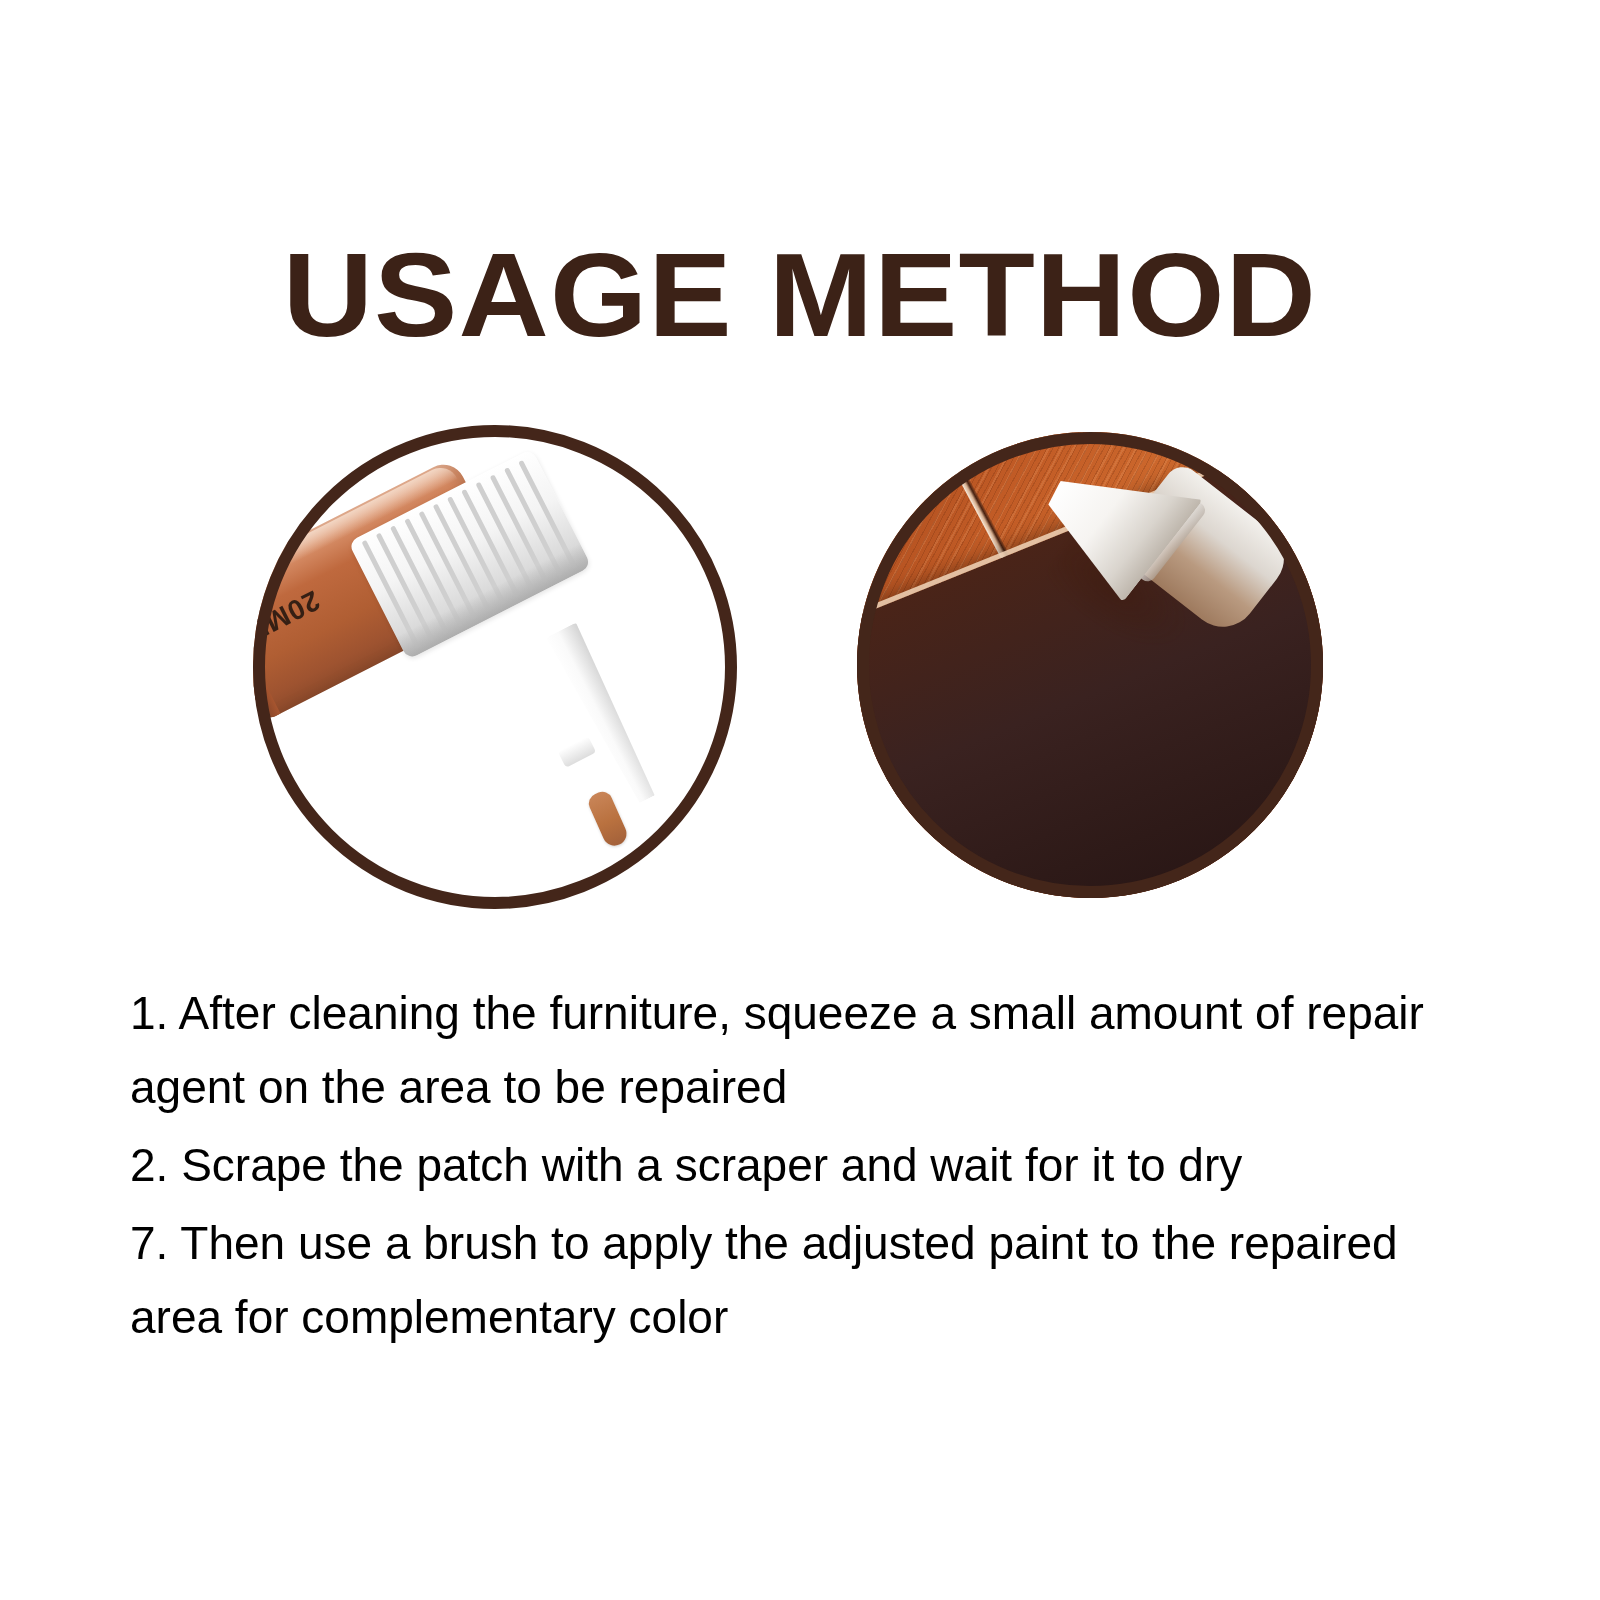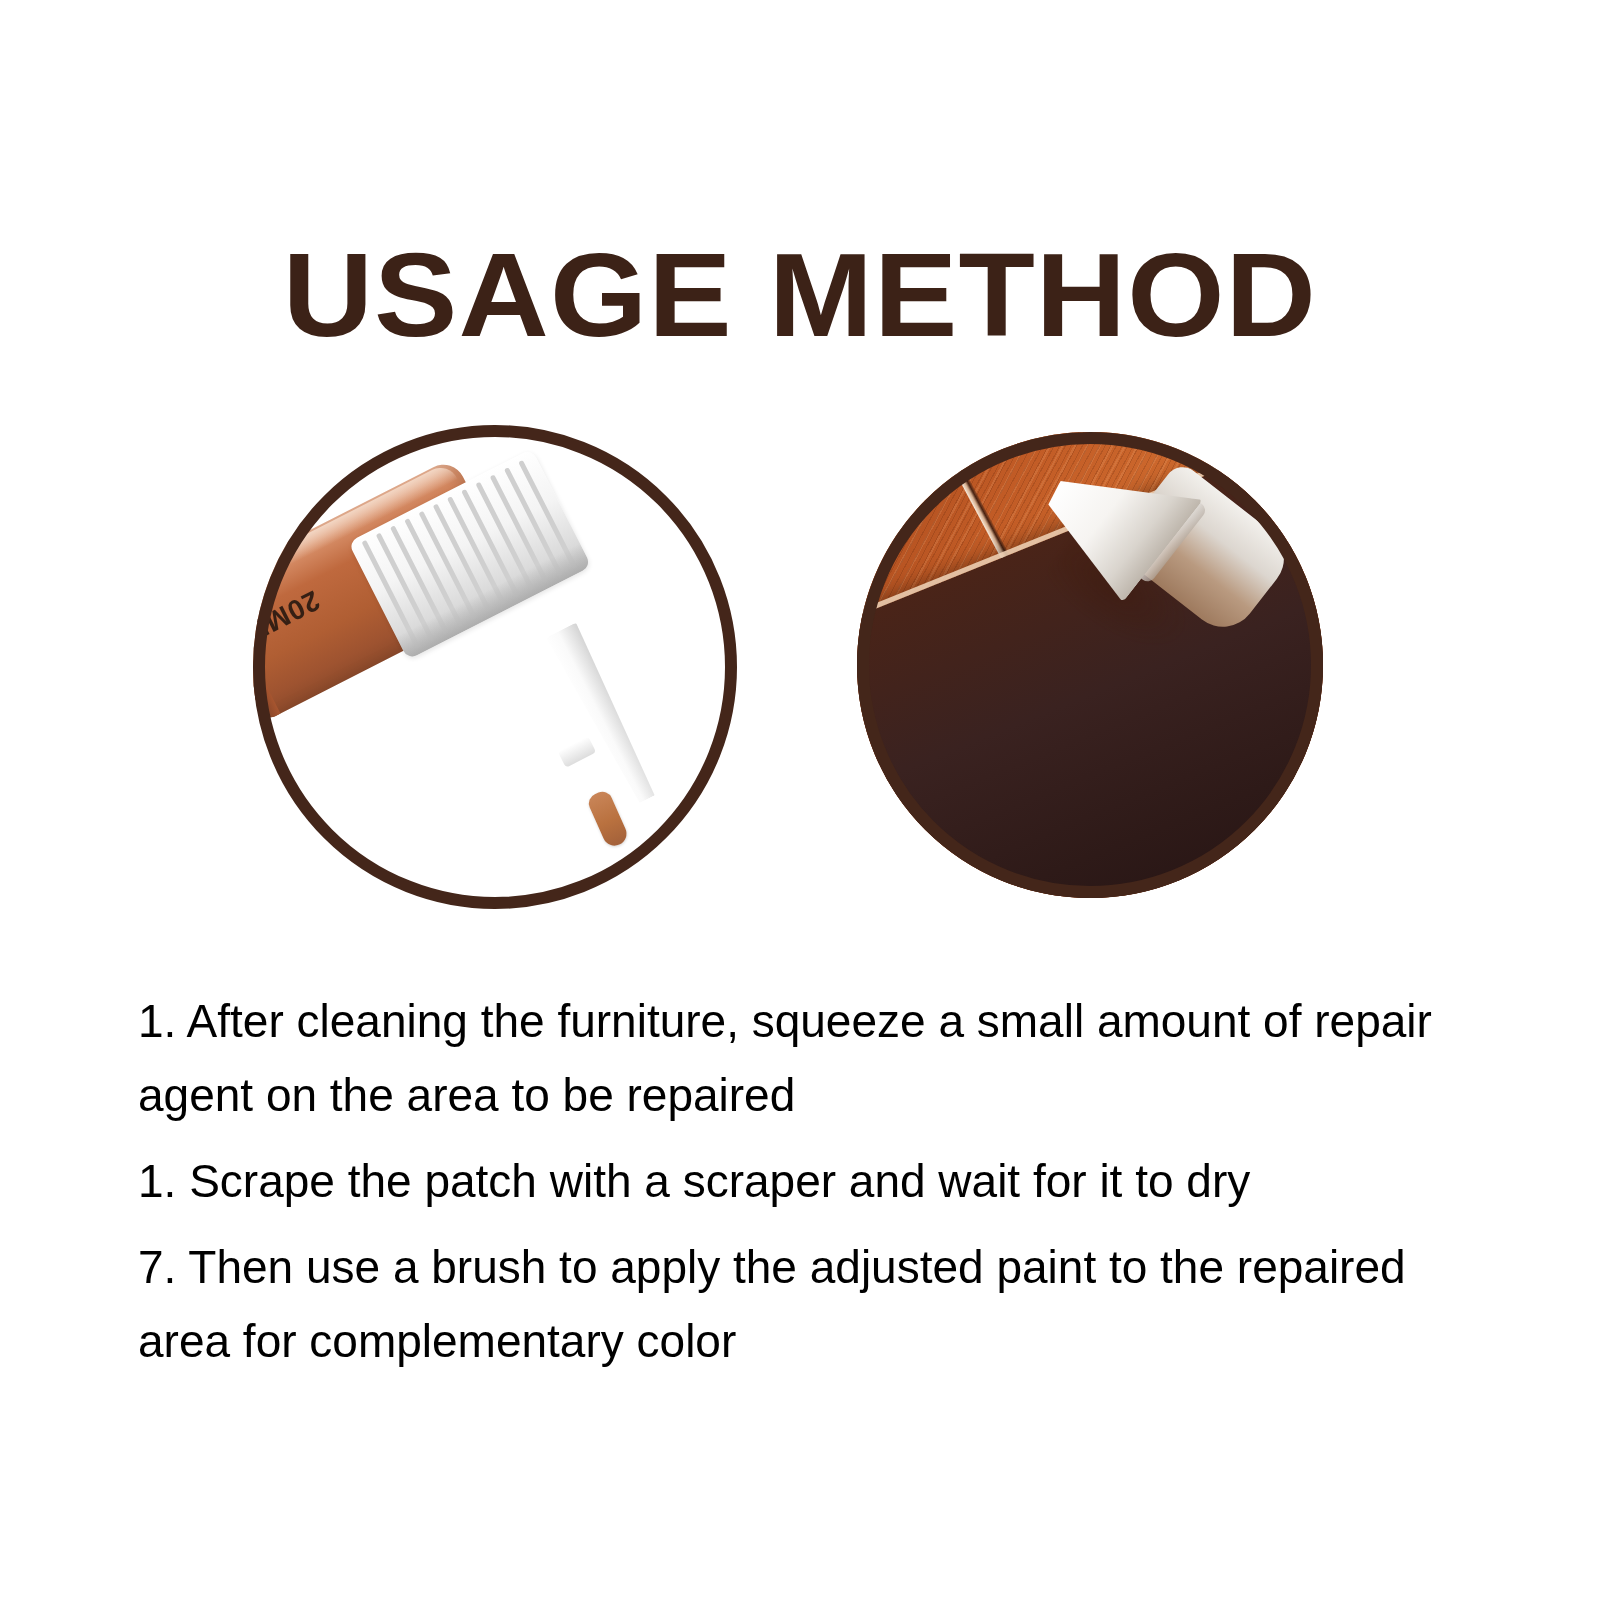--- a/index.html
+++ b/index.html
@@ -255,21 +255,21 @@
     left: 126px;
     top: 972px;
     width: 1370px;
     color: #000000;
     font-family: "Liberation Sans", sans-serif;
     font-size: 46px;
     line-height: 74px;
     font-weight: 400;
     letter-spacing: 0px;
   }
-  .steps p { margin: 12px; }
+  .steps p { margin: 4px; }
 </style>
 </head>
 <body>
 
 <div class="title-wrap">
   <div class="title">USAGE METHOD</div>
 </div>
 
 <div class="circles">
 
@@ -320,15 +320,15 @@
       </div>
 
     </div>
   </div>
   <div class="circle-ring" id="circle-right-ring"></div>
 
 </div>
 
 <div class="steps">
   <p>1. After cleaning the furniture, squeeze a small amount of repair agent on the area to be repaired</p>
-  <p>1. Scrape the patch with a scraper and wait for it to dry</p>
+  <p>2. Scrape the patch with a scraper and wait for it to dry</p>
   <p>7. Then use a brush to apply the adjusted paint to the repaired area for complementary color</p>
 </div>
 
 </body></html>

